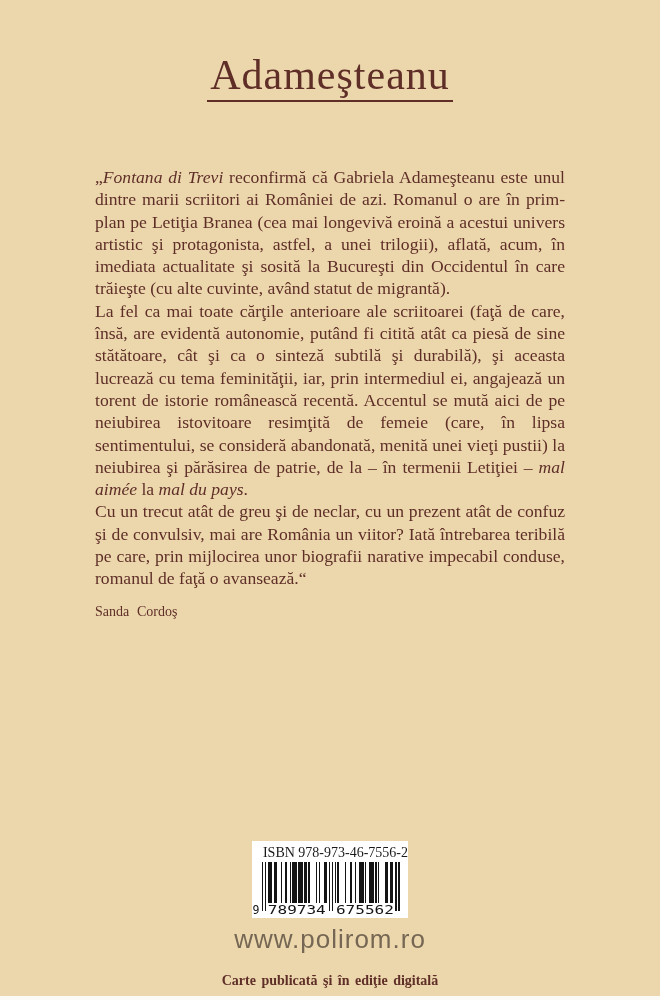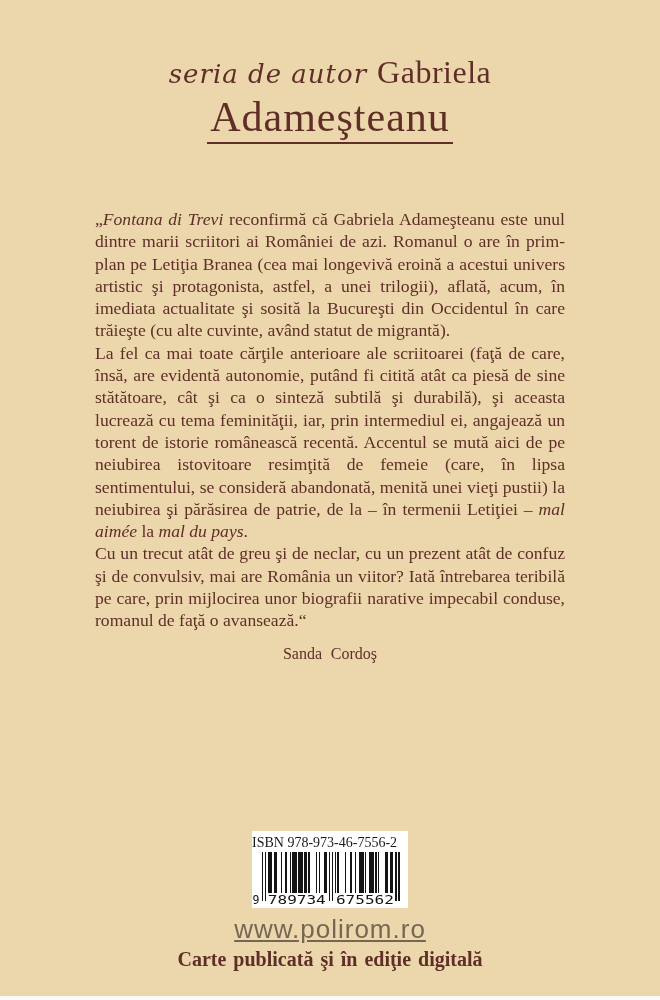--- a/index.html
+++ b/index.html
@@ -48,88 +48,83 @@
     margin:64px 95px 8px 95px;
     font-size:17.6px;
     line-height:22.3px;
   }
   .quote p{
     margin:0;
     text-align:justify;
   }
   .quote em{ font-style:italic; }
   .signature{
-    text-align:center;
-    font-size:16px;
+    text-align:left;
+    font-size:14px;
     word-spacing:0.3em;
     margin-top:11px;
   }
   
   .footer{
     position:absolute;
     left:0; right:0; top:824px;
     text-align:center;
   }
   .publisher-name{
     font-family:"Liberation Sans", sans-serif;
     font-weight:bold;
     font-size:17px;
     letter-spacing:0.5px;
   }
   .isbn-box{
     width:156px;
     height:77px;
-    margin:7px auto 0 auto;
+    margin:17px auto 0 auto;
     background:var(--box);
-    text-align:left;
+    text-align:right;
     overflow:hidden;
   }
   .isbn-label{
     font-family:"Liberation Serif", serif;
     font-size:14px;
     line-height:19px;
     color:#1a1a1a;
     white-space:nowrap;
     padding-top:2px;
   }
   .barcode-svg{ display:block; margin:0 auto; }
   .website{
     font-family:"Liberation Sans", sans-serif;
     font-weight:300;
     font-size:26px;
     line-height:28px;
     letter-spacing:1px;
     color:var(--website);
     margin-top:7px;
-    text-decoration:underline;
   }
   .digital-note{
     font-family:"Liberation Serif", serif;
     font-weight:bold;
-    font-size:20px;
-    margin-top:5px;
+    font-size:14px;
+    margin-top:20px;
     word-spacing:2px;
   }
   .bottom-strip{
     position:absolute;
     left:0;right:0;bottom:0;
     height:4px;
     background:#fbfaf6;
   }
 </style>
 </head>
 <body>
 
 <div class="cover">
 
   <div class="header">
-    <div class="series-line">
-      <span class="series-script">seria de autor</span>
-      <span class="author-first">Gabriela</span>
-    </div>
     <div>
       <span class="author-last">Adameşteanu</span>
     </div>
   </div>
 
   <div class="quote">
     <div>
         <p><span>„</span><em>Fontana di Trevi</em><span> reconfirmă că Gabriela Adameşteanu este unul dintre marii scriitori ai României de azi. Romanul o are în prim-plan pe Letiţia Branea (cea mai longevivă eroină a acestui univers artistic şi protagonista, astfel, a unei trilogii), aflată, acum, în imediata actualitate şi sosită la Bucureşti din Occidentul în care trăieşte (cu alte cuvinte, având statut de migrantă).</span></p>
         <p><span>La fel ca mai toate cărţile anterioare ale scriitoarei (faţă de care, însă, are evidentă autonomie, putând fi citită atât ca piesă de sine stătătoare, cât şi ca o sinteză subtilă şi durabilă), şi aceasta lucrează cu tema feminităţii, iar, prin intermediul ei, angajează un torent de istorie românească recentă. Accentul se mută aici de pe neiubirea istovitoare resimţită de femeie (care, în lipsa sentimentului, se consideră abandonată, menită unei vieţi pustii) la neiubirea şi părăsirea de patrie, de la – în termenii Letiţiei – </span><em>mal aimée</em><span> la </span><em>mal du pays</em><span>.</span></p>
         <p><span>Cu un trecut atât de greu şi de neclar, cu un prezent atât de confuz şi de convulsiv, mai are România un viitor? Iată întrebarea teribilă pe care, prin mijlocirea unor biografii narative impecabil conduse, romanul de faţă o avansează.“</span></p>

